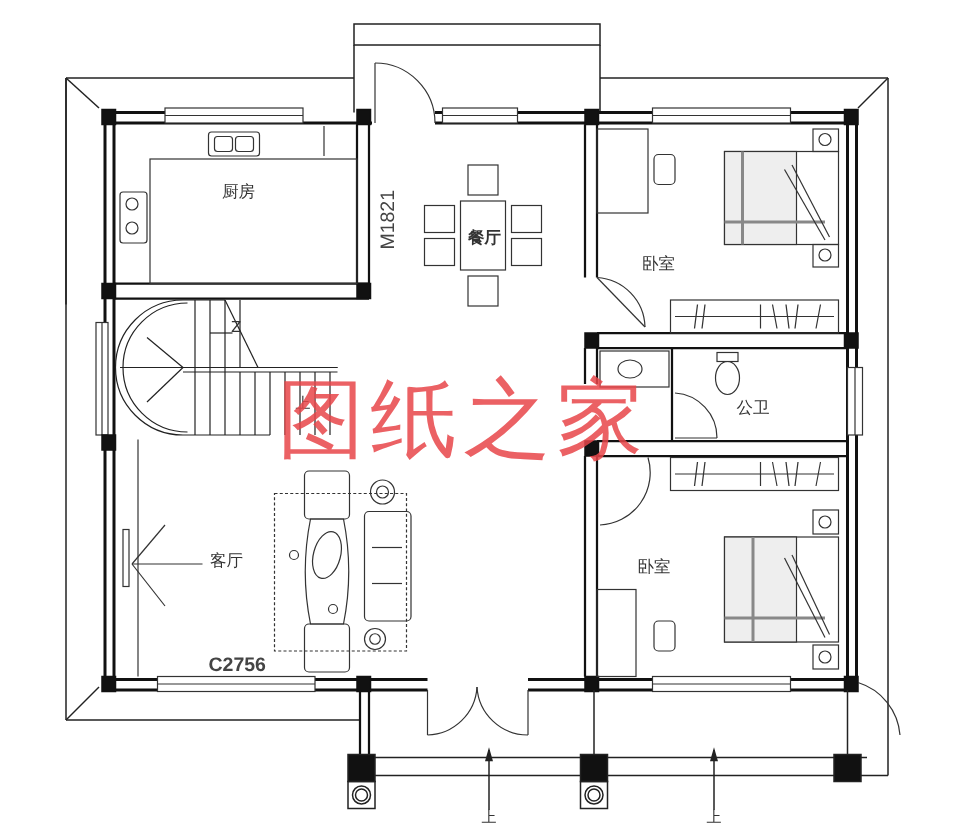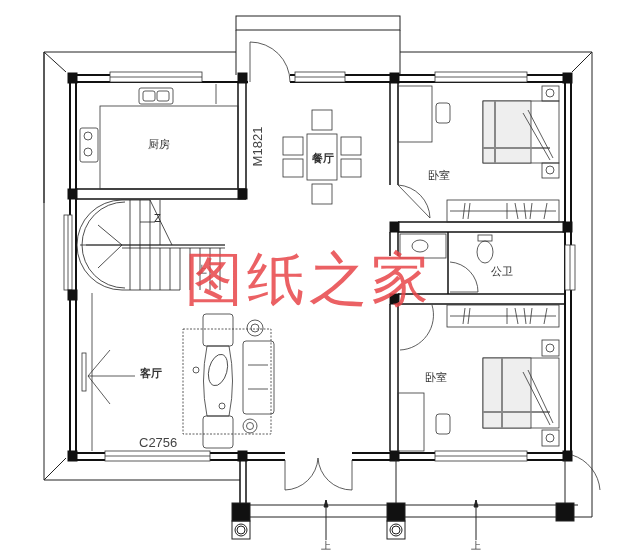--- a/index.html
+++ b/index.html
@@ -276,29 +276,29 @@
     <rect x="556" y="503" width="18" height="18" fill="#111"></rect>
     <line x1="396" y1="460" x2="396" y2="503"></line>
     <line x1="565" y1="460" x2="565" y2="503"></line>
     <line x1="326" y1="500" x2="326" y2="540"></line>
     <polygon points="326,500 324,507 328,507" fill="#222"></polygon>
     <line x1="476" y1="500" x2="476" y2="540"></line>
     <polygon points="476,500 474,507 478,507" fill="#222"></polygon>
   </g>
 </svg>
 
-<div class="lbl" style="left:148px; top:139px;text-align:right;">厨房</div>
+<div class="lbl" style="left:148px; top:122px;text-align:right;">厨房</div>
 <div class="lbl" style="left:312px; top:153px;font-weight:bold;">餐厅</div>
 <div class="lbl" style="left:428px; top:170px;">卧室</div>
 <div class="lbl" style="left:491px; top:266px;">公卫</div>
 <div class="lbl" style="left:425px; top:372px;">卧室</div>
-<div class="lbl" style="left:140px; top:368px;font-weight:bold;">客厅</div>
+<div class="lbl" style="left:140px; top:368px;">客厅</div>
 
 <div class="lbl code vert" style="left:238px; top:140px;">M1821</div>
-<div class="lbl code" style="left:139px; top:436px;">C2756</div>
+<div class="lbl code" style="left:139px; top:436px;font-weight:bold;">C2756</div>
 
 <div class="up" style="left:197px; top:265px;">上</div>
 <div class="up" style="left:154px; top:214px;">Z</div>
 
 <div class="up" style="left:321px; top:541px;">上</div>
 <div class="up" style="left:471px; top:541px;">上</div>
 
 <div class="watermark">图纸之家</div>
 
 </body></html>

